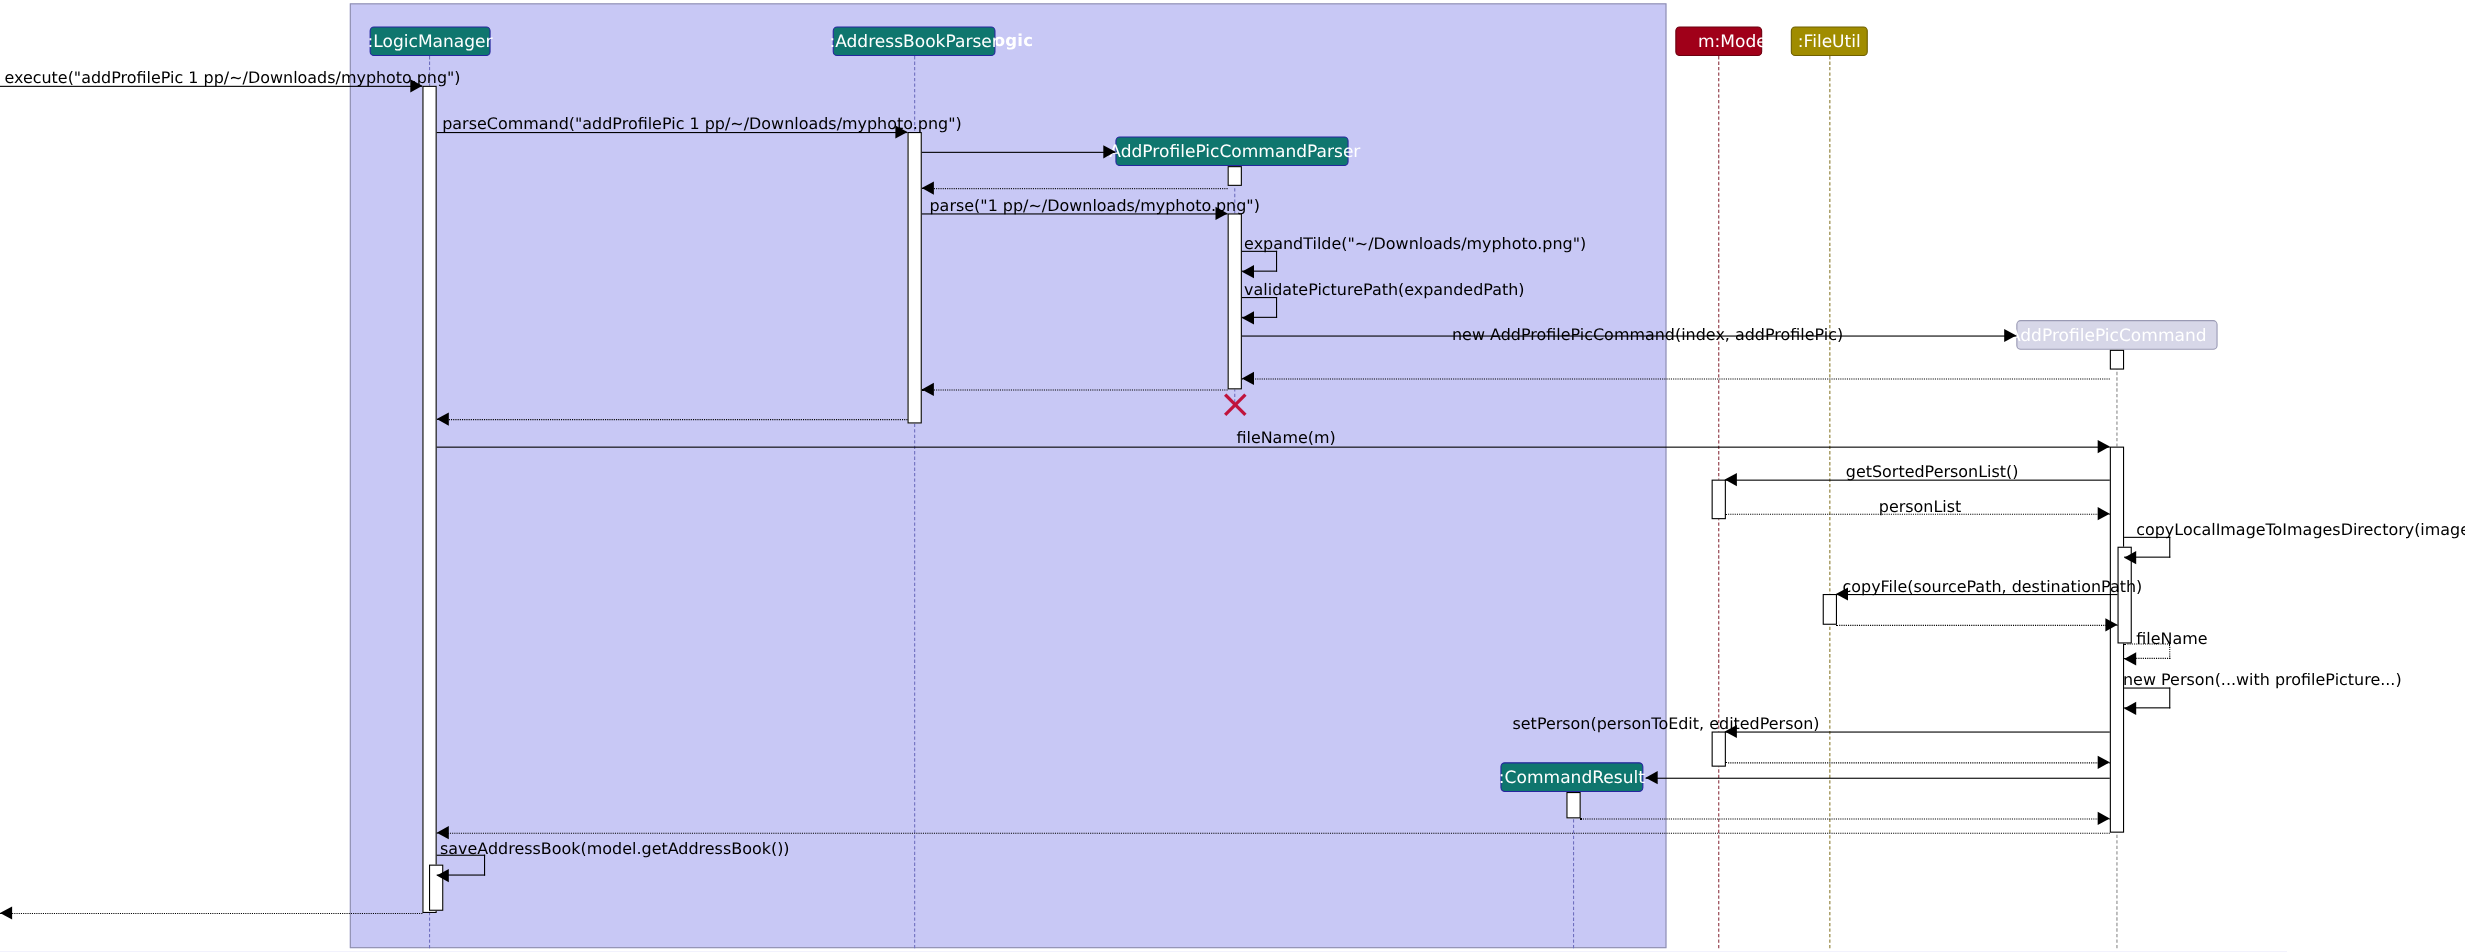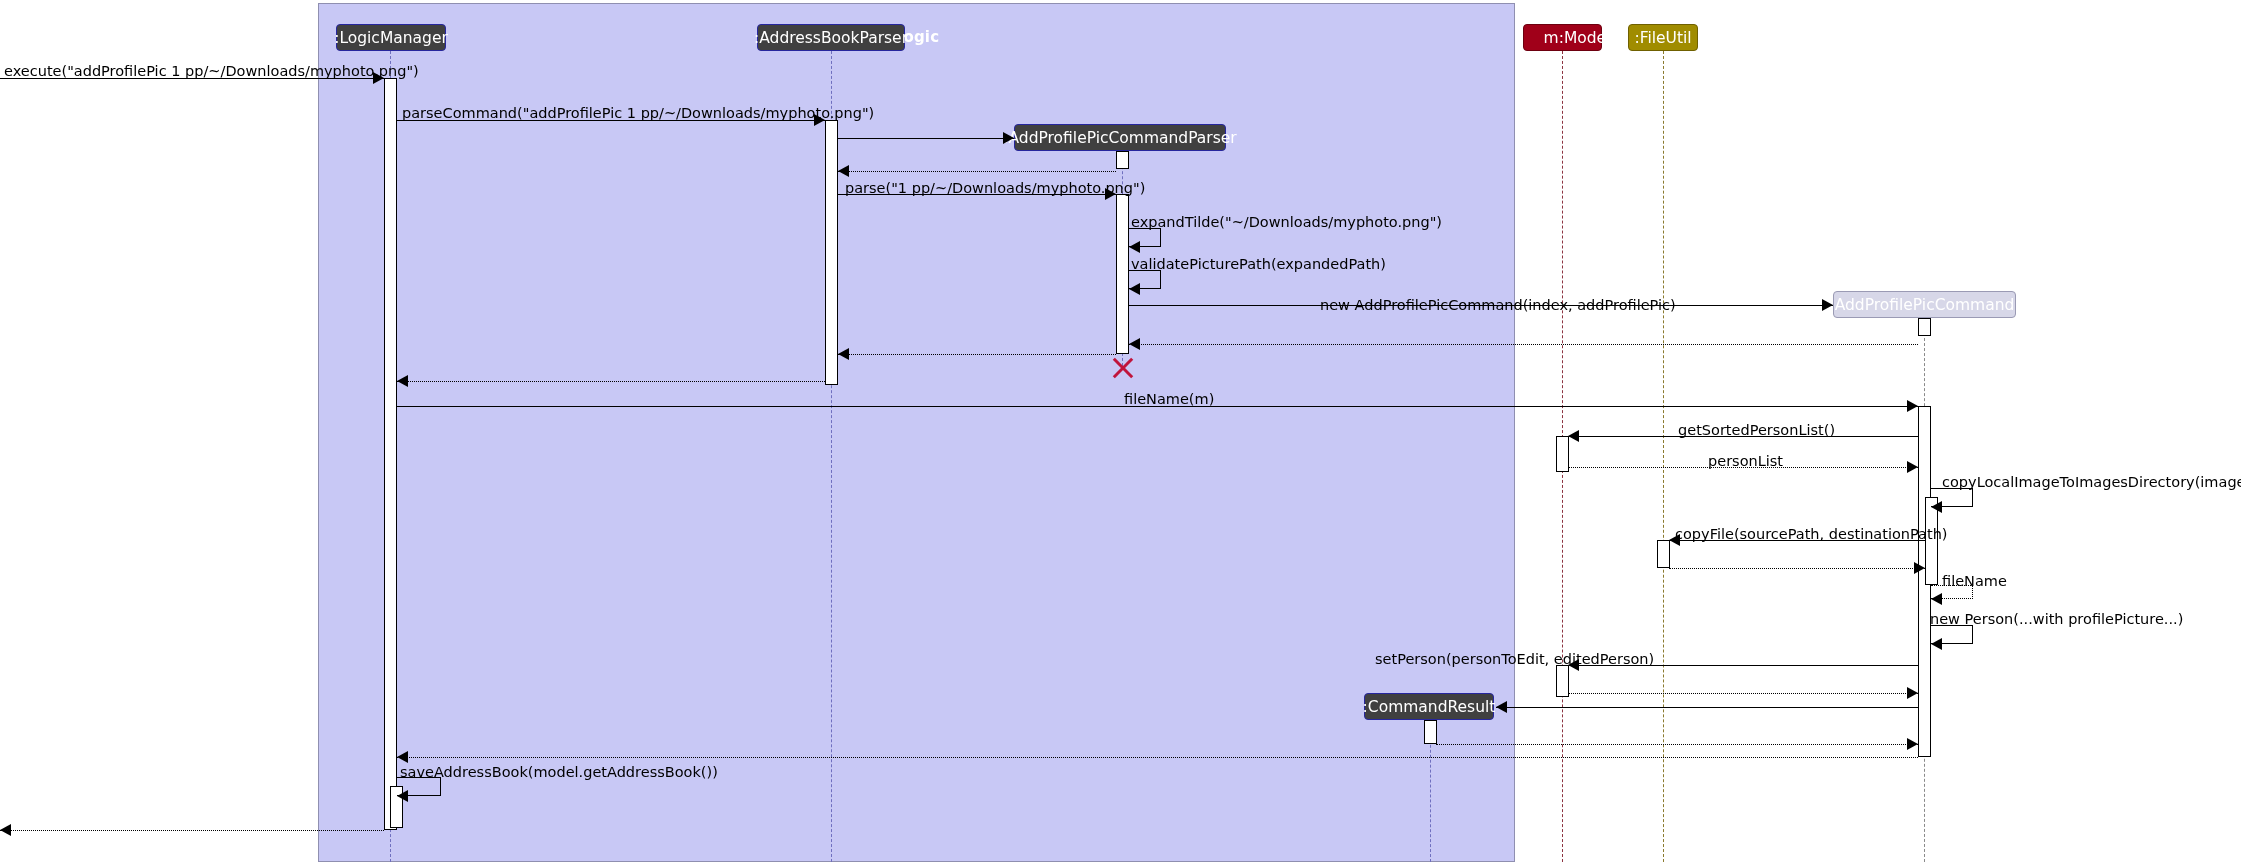--- a/index.html
+++ b/index.html
@@ -15,24 +15,24 @@
     font-size:15px;font-weight:bold;color:#ffffff;
     letter-spacing:.2px;
     margin-top:20px;
   }
   .pbox{
     position:absolute;box-sizing:border-box;
     display:flex;align-items:center;justify-content:center;
     font-size:15.5px;white-space:nowrap;border-radius:4px;
     padding:0 9px;height:27px;
   }
-  .pbox.logic{background:#404040;color:#ffffff;border:1px solid #26269e;}
+  .pbox.logic{background:#0f766e;color:#ffffff;border:1px solid #26269e;}
   .pbox.model{background:#a00019;color:#ffffff;border:1px solid #6d0010;}
   .pbox.storage{background:#a08c00;color:#ffffff;border:1px solid #6f6000;}
-  .pbox.created{background:#d7d7e8;color:#ffffff;border:1px solid #9a9ab4;}
+  .pbox.created{background:#d7d7e8;color:#ffffff;border:1px solid #9a9ab4;justify-content:flex-end;}
   .lifeline{position:absolute;width:0;border-left-width:1.5px;border-left-style:dashed;}
   .act{position:absolute;background:#ffffff;border:1.5px solid #000000;box-sizing:border-box;width:13px;}
   .msg{position:absolute;height:0;border-top:1.5px solid #000000;}
   .msg.dotted{border-top:1.6px dotted #000000;}
   .arrowhead{
     position:absolute;width:0;height:0;
     border-top:6px solid transparent;border-bottom:6px solid transparent;
   }
   .arrowhead.right{border-left:11px solid #000000;}
   .arrowhead.left{border-right:11px solid #000000;}

